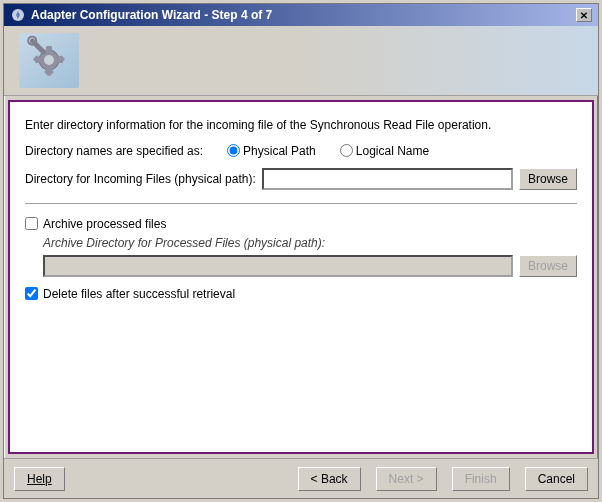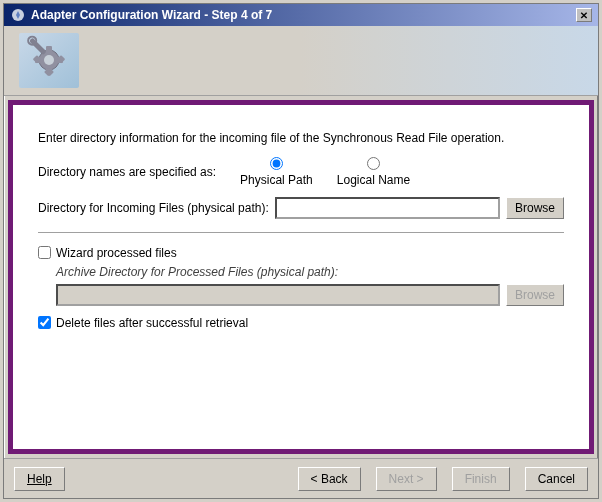--- a/index.html
+++ b/index.html
@@ -81,25 +81,25 @@
       width: 60px;
       height: 55px;
       display: flex;
       align-items: center;
       justify-content: center;
     }
     .content {
       flex: 1;
       background: #fff;
       margin: 0;
-      padding: 25px;
+      padding: 15px;
       display: flex;
       flex-direction: column;
       gap: 10px;
-      border: 5px solid #701a75;
+      border: 2px solid #701a75;
       margin: 4px;
     }
     .desc-text {
       font-size: 12px;
       color: #000;
       line-height: 1.4;
     }
     .radio-row {
       display: flex;
       align-items: center;
@@ -107,21 +107,20 @@
       font-size: 12px;
     }
     .radio-label {
       color: #000;
     }
     .radio-option {
       display: flex;
       align-items: center;
       gap: 3px;
       cursor: pointer;
-      flex-direction: column;
     }
     .field-row {
       display: flex;
       align-items: center;
       gap: 6px;
     }
     .field-label {
       font-size: 12px;
       color: #000;
       white-space: nowrap;
@@ -302,21 +301,21 @@
       <span class="field-label">Directory for Incoming Files (physical path):</span>
       <input type="text" class="field-input" value="" style="">
       <button class="browse-btn">Browse</button>
     </div>
 
     <hr class="divider-line">
 
     <div class="archive-section">
       <div class="checkbox-row">
         <input type="checkbox" id="archive-cb" style="">
-        <label for="archive-cb">Wizard processed files</label>
+        <label for="archive-cb">Archive processed files</label>
       </div>
       <div class="archive-sub">
         <span class="archive-sub-label">Archive Directory for Processed Files (physical path):</span>
         <div class="field-row">
           <input type="text" class="field-input" disabled="" value="" style="">
           <button class="browse-btn" disabled="">Browse</button>
         </div>
       </div>
     </div>
 

